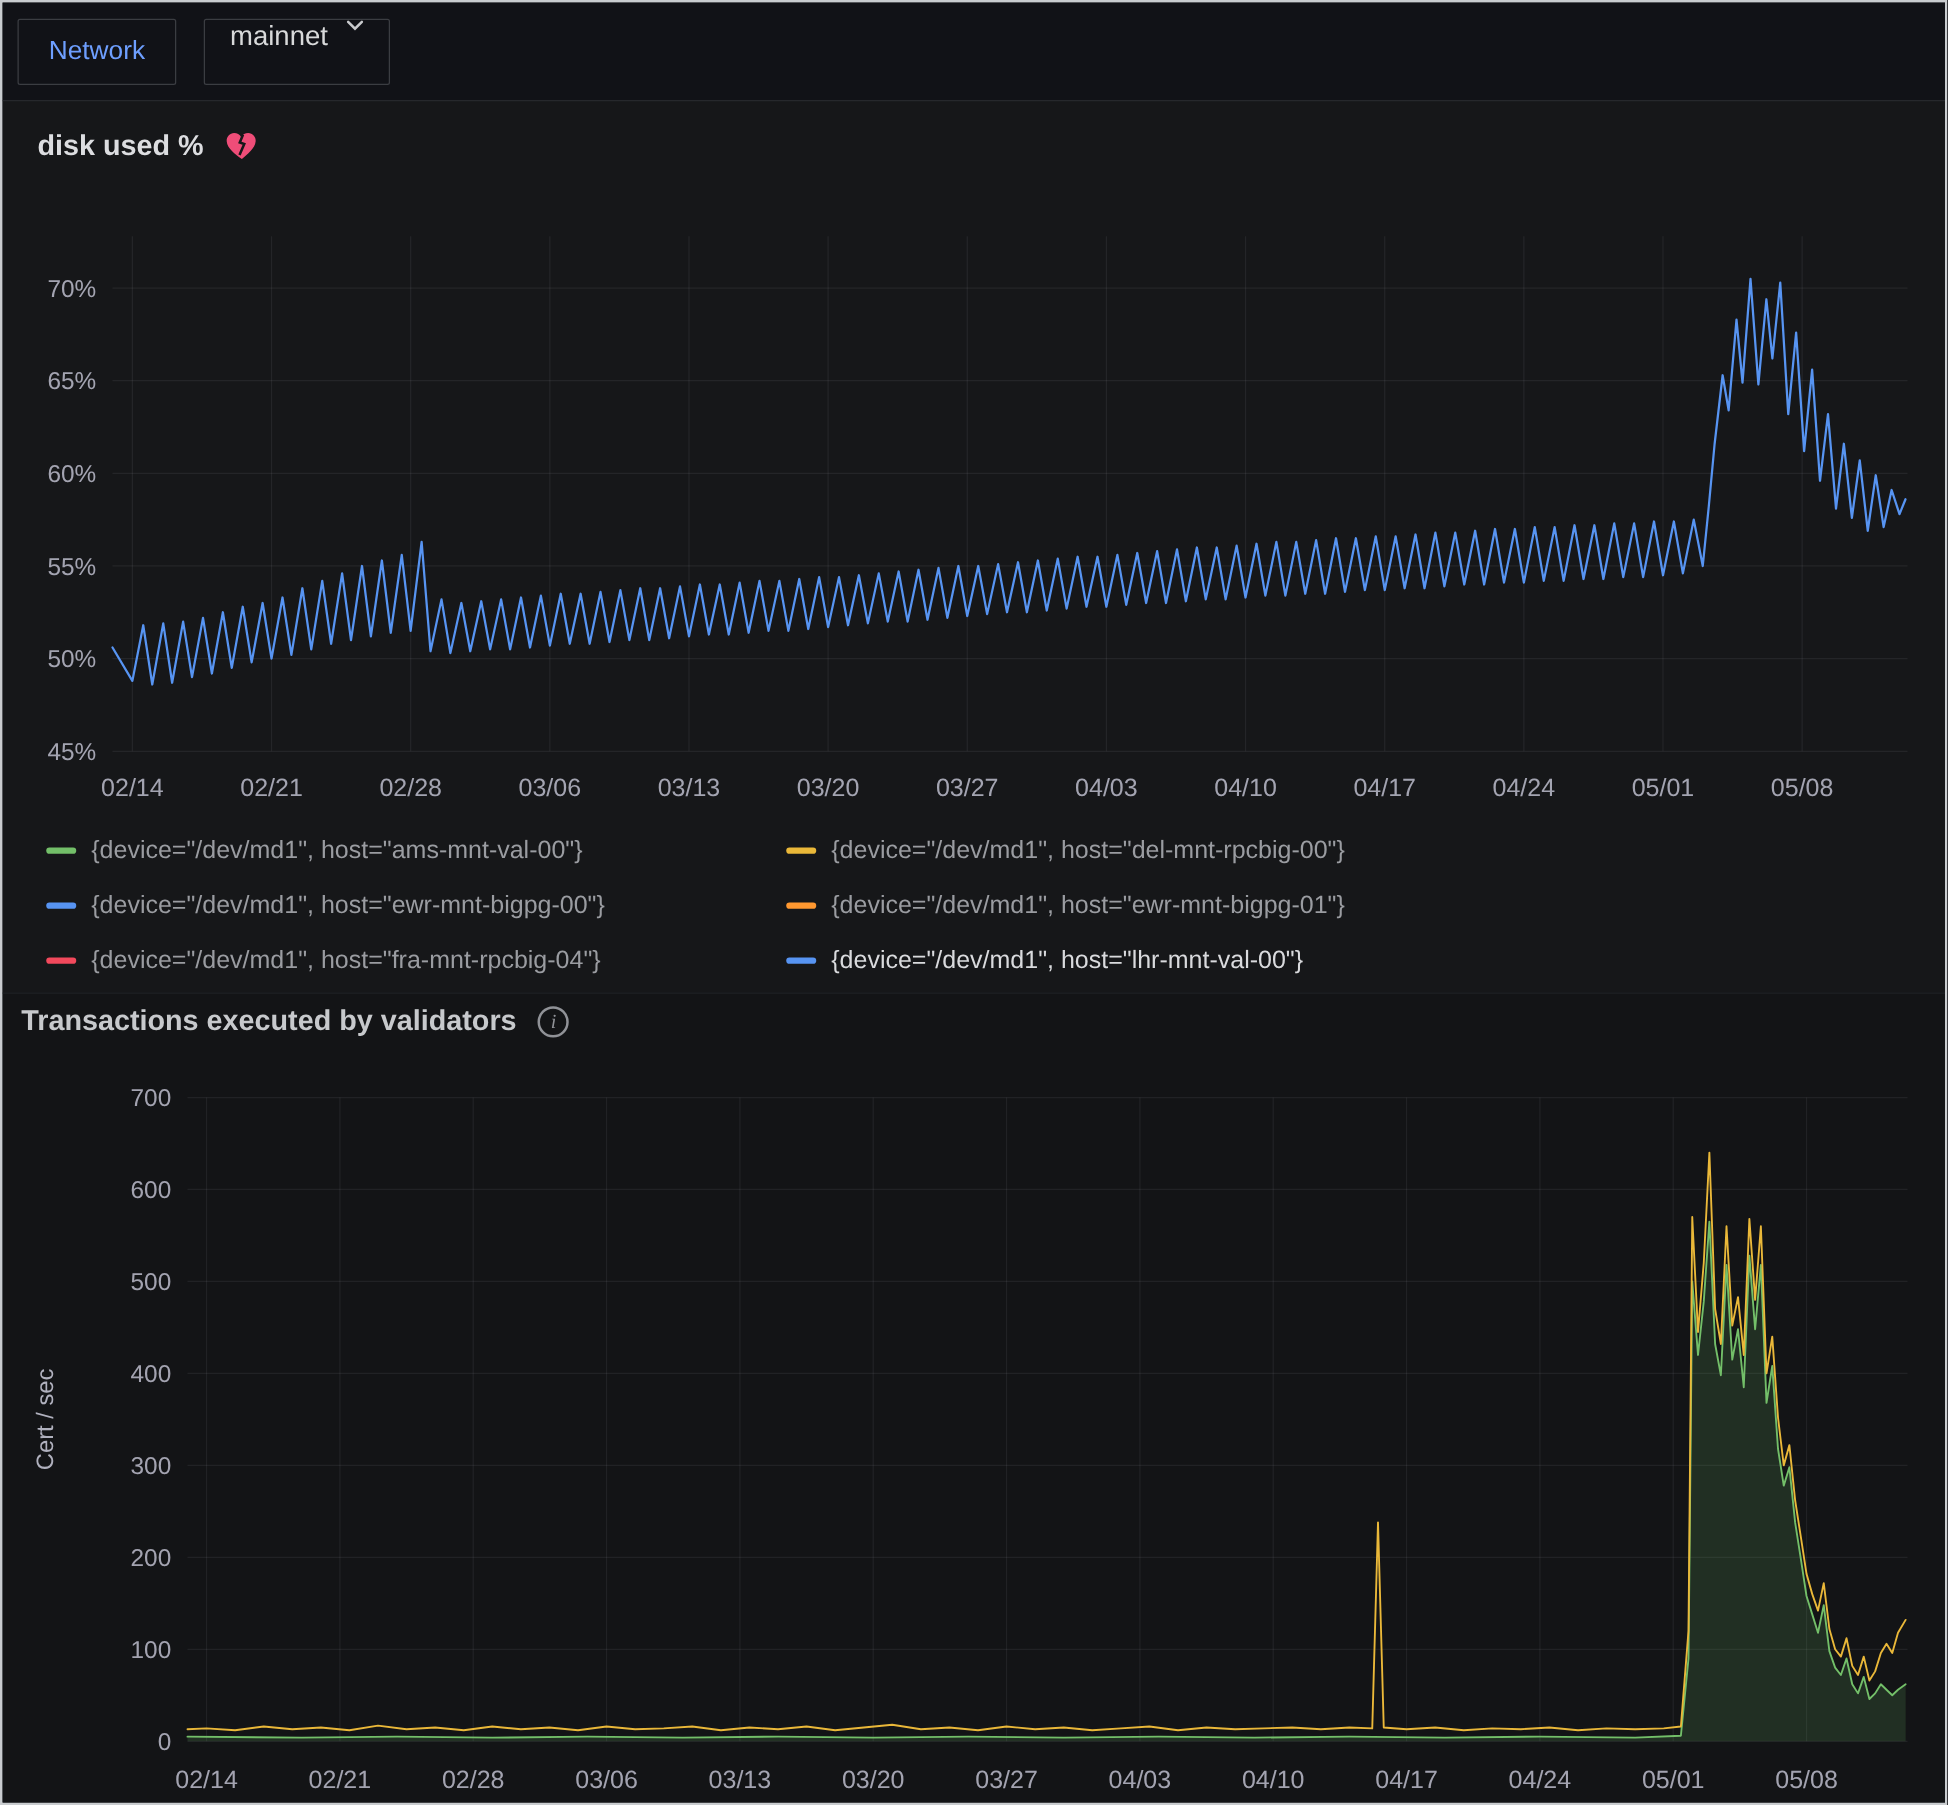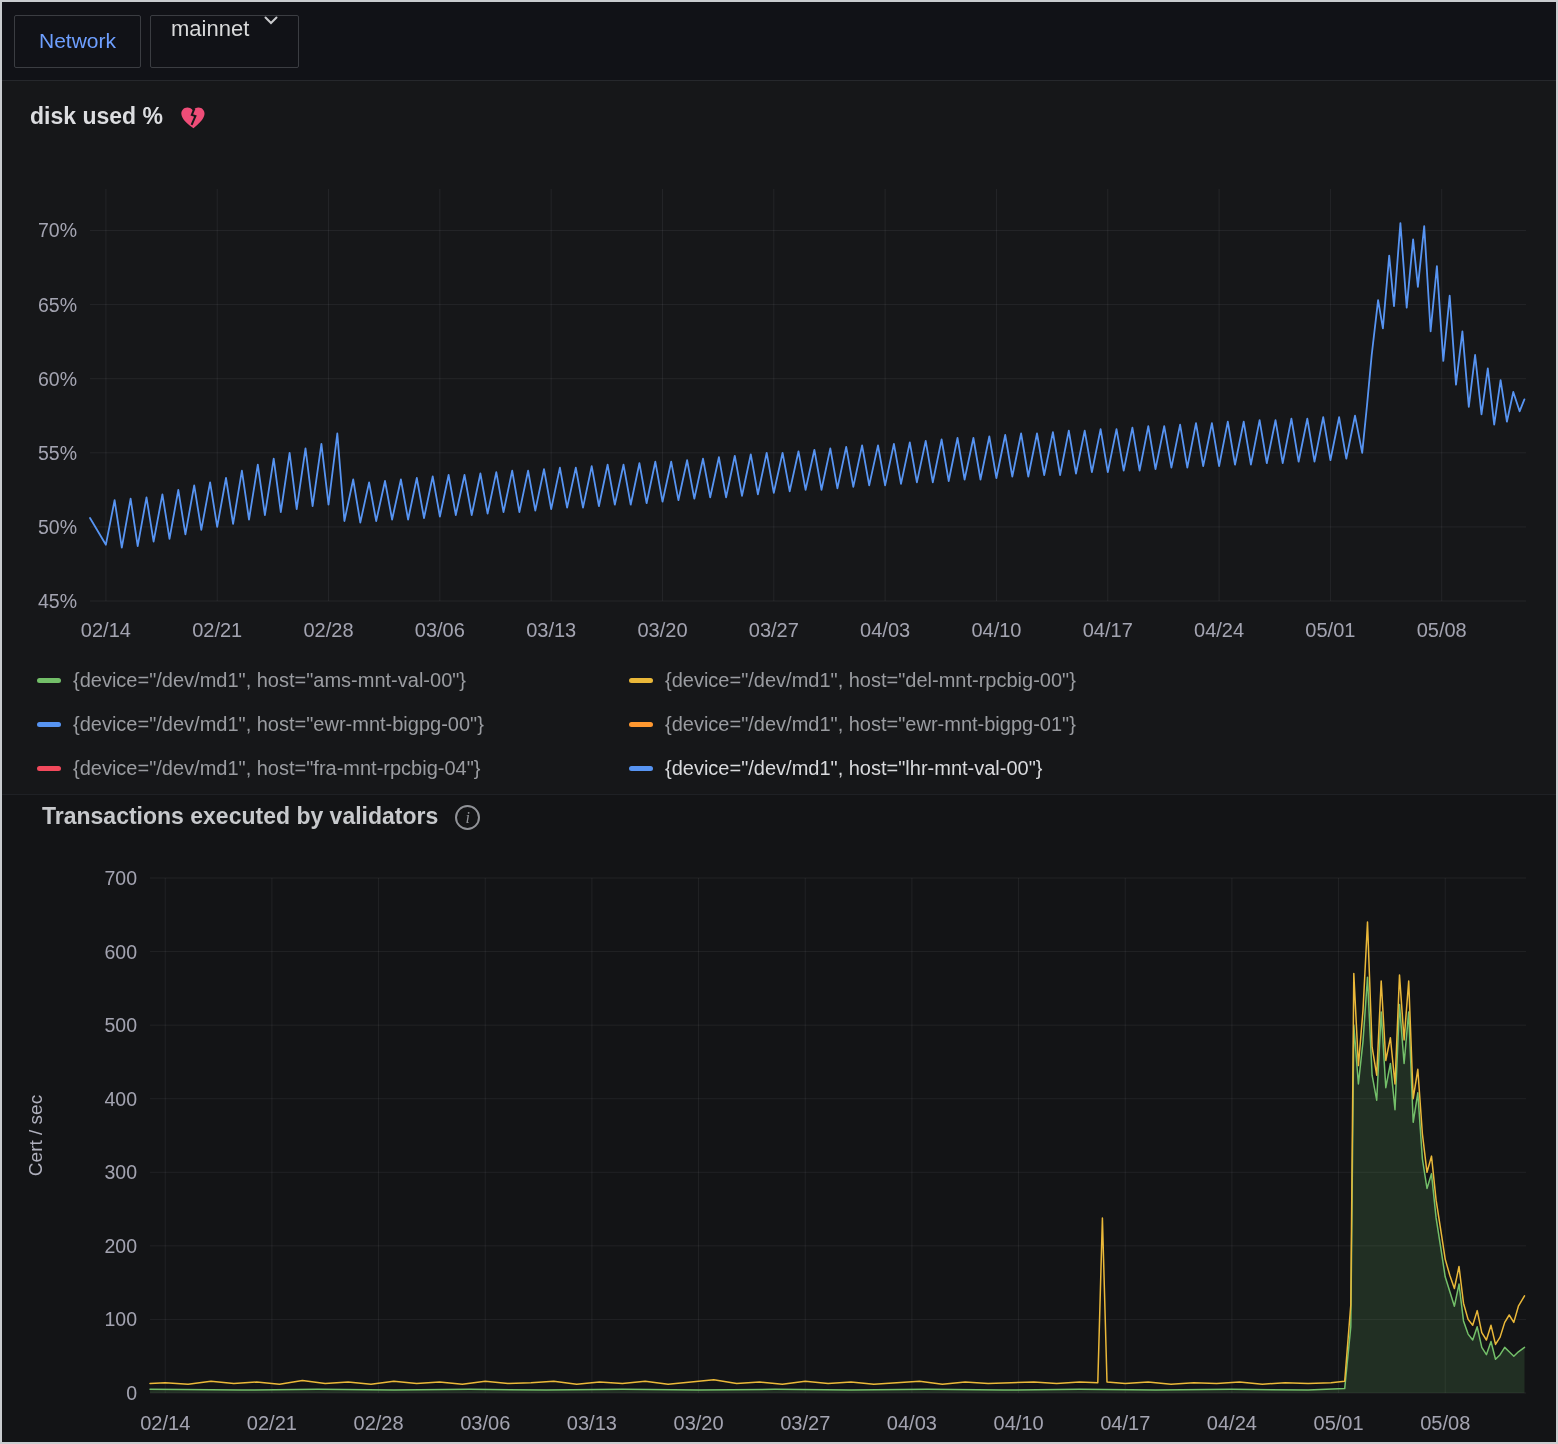--- a/index.html
+++ b/index.html
@@ -3,30 +3,30 @@
 <meta charset="utf-8">
 <style>
   *{margin:0;padding:0;box-sizing:border-box;}
   html,body{background:#0c0d0f;}
   .page{
     position:relative;width:1558px;height:1444px;
     background:#111217;border:2px solid #c9cccf;
     font-family:"Liberation Sans",sans-serif;overflow:hidden;
   }
   
-  .topbar{position:absolute;top:0;left:0;right:0;height:78px;display:flex;align-items:center;padding:0 12px;gap:9px;background:#111217;}
+  .topbar{position:absolute;top:0;left:0;right:0;height:78px;display:flex;align-items:center;padding:0 12px;gap:22px;background:#111217;}
   .var-label{height:53px;display:flex;align-items:center;padding:0 24px;border:1px solid #3b3d42;border-radius:2px;color:#6e9fff;font-size:21px;background:#111217;}
   .var-value{height:53px;display:flex;align-items:flex-start;gap:15px;padding:0 20px;border:1px solid #3b3d42;border-radius:2px;color:#d8d9da;font-size:22px;background:#111217;cursor:pointer;}
   
   .panel{position:absolute;left:0;right:0;}
   .panel-disk{top:78px;height:714px;background:#161719;border-top:1px solid #26282c;}
   .panel-tx{top:792px;height:650px;background:#131416;border-top:1px solid #1f2125;}
-  .panel-title-row{display:flex;align-items:flex-end;gap:17px;}
+  .panel-title-row{display:flex;align-items:center;gap:17px;}
   .panel-disk .panel-title-row{padding:22px 0 0 28px;}
-  .panel-tx .panel-title-row{padding:8px 0 0 40px;}
+  .panel-tx .panel-title-row{padding:8px 0 0 15px;}
   .panel-title{font-size:23px;font-weight:600;color:#dcdde0;}
   .panel-tx .panel-title{color:#c7c9cc;}
   svg.chart{position:absolute;left:0;cursor:crosshair;}
   #chart1{top:72px;}
   #chart2{top:40px;}
   svg text{font-family:"Liberation Sans",sans-serif;}
   
   .legend{position:absolute;top:588px;left:35px;display:grid;grid-template-columns:592px auto;row-gap:21px;}
   .legend-item{display:flex;align-items:center;gap:12px;font-size:20px;color:#9a9ca1;cursor:pointer;white-space:nowrap;}
   .legend-item.highlight{color:#d9dadd;}

